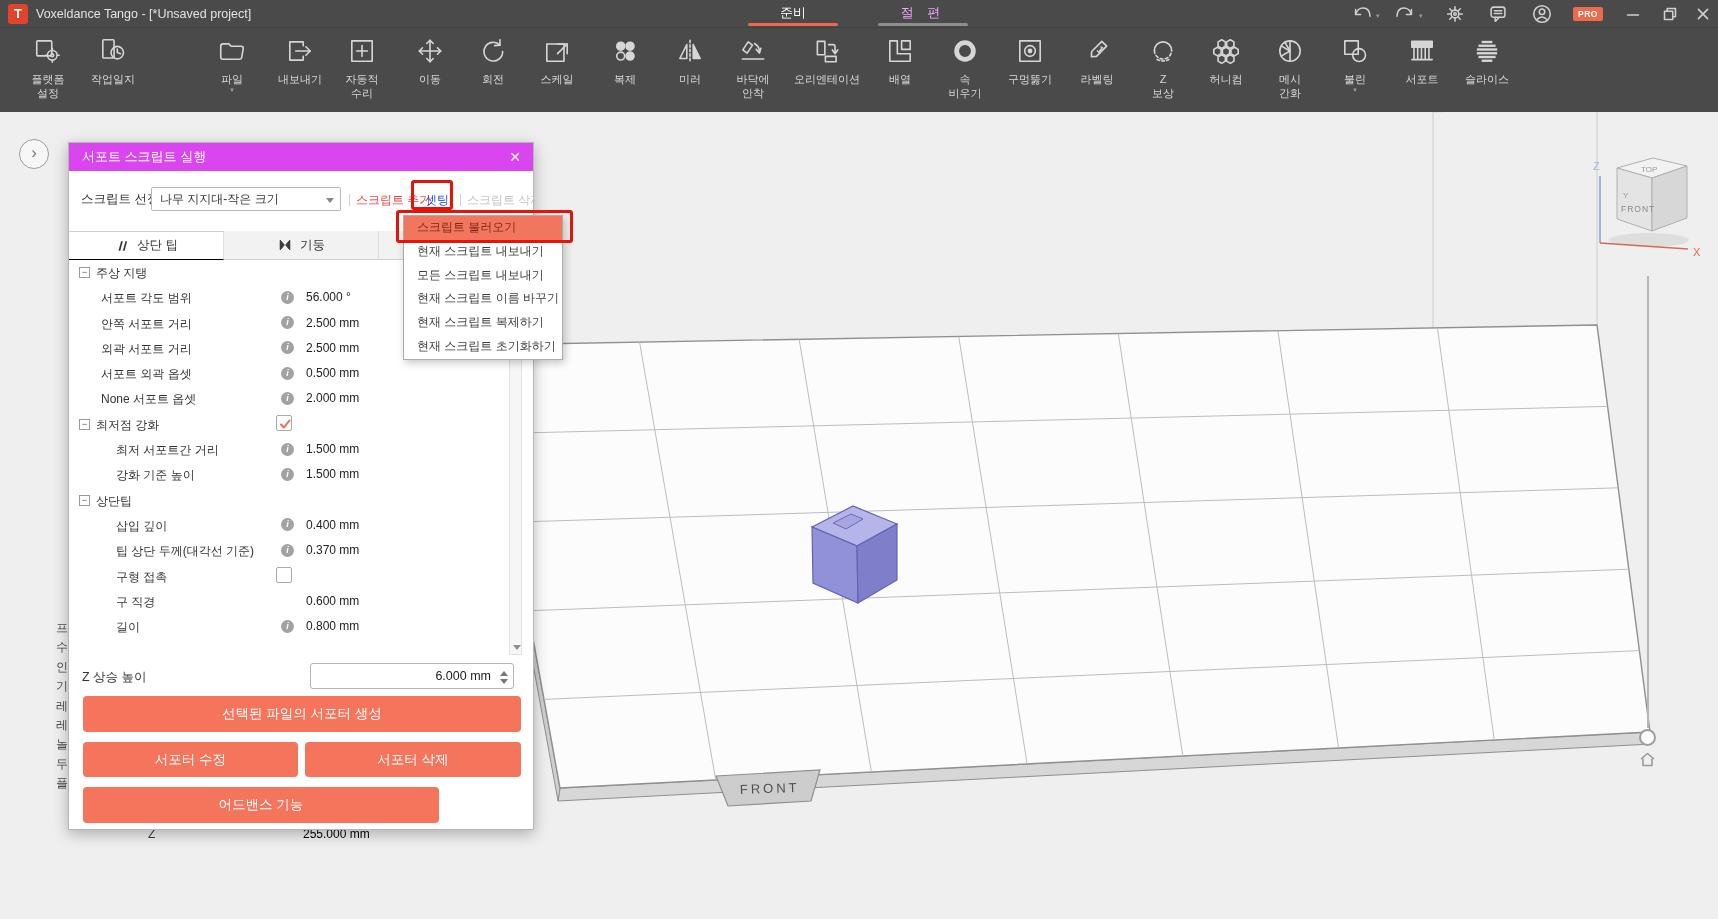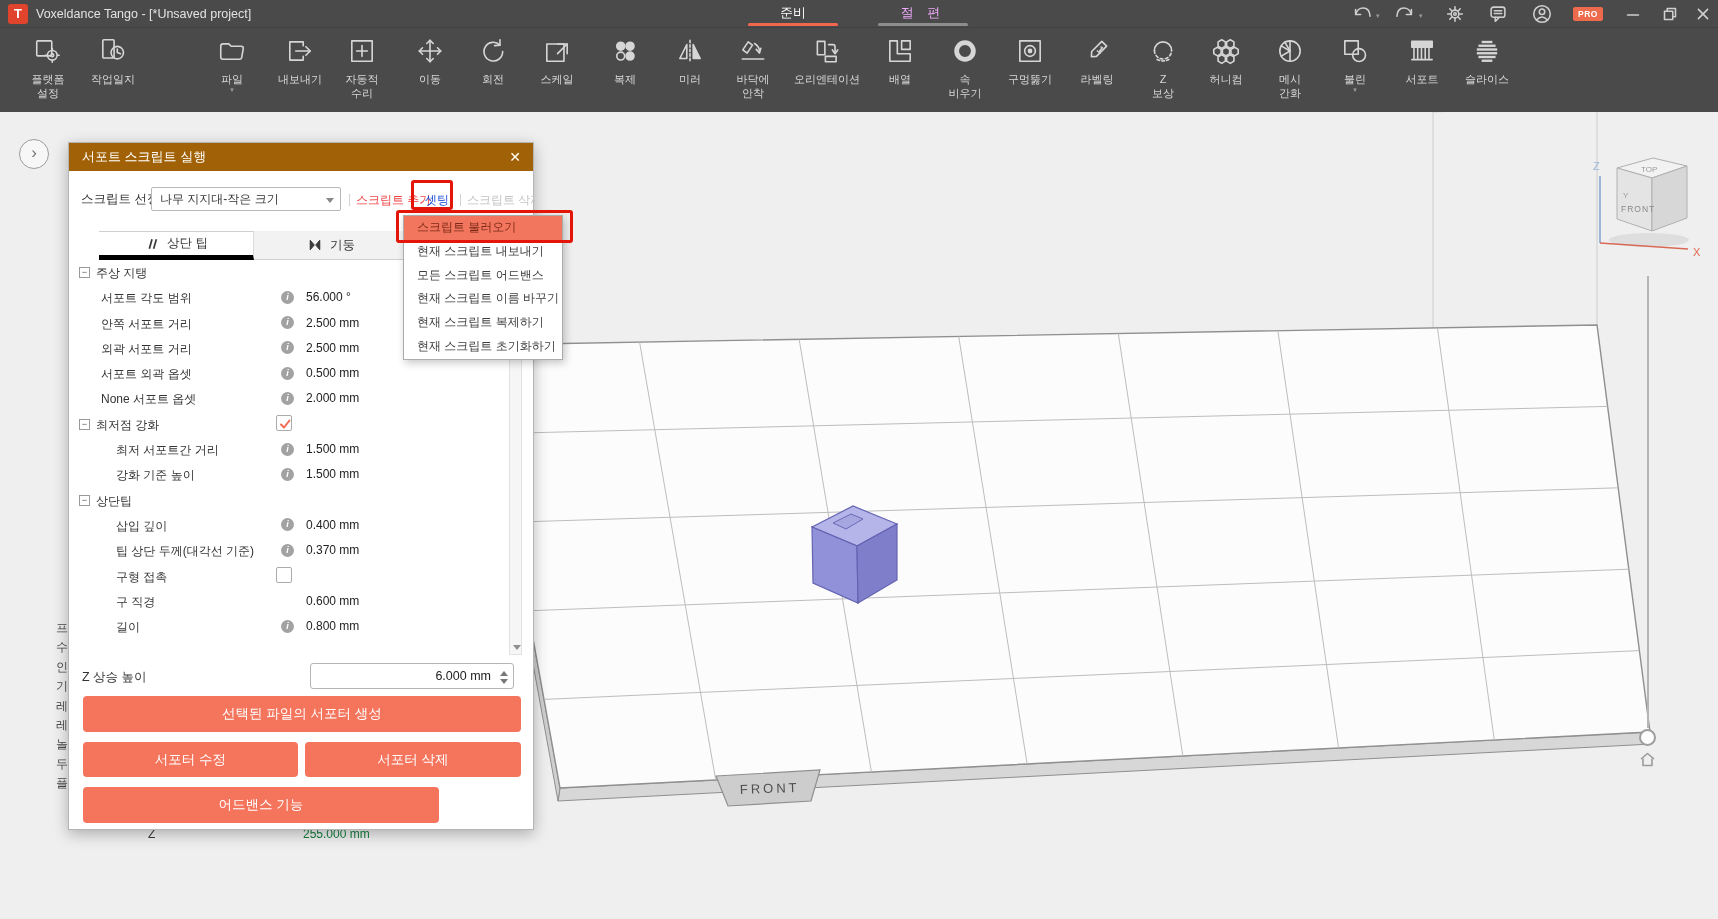--- a/index.html
+++ b/index.html
@@ -28,45 +28,45 @@
   .tb-item svg { width:30px; height:30px; stroke:#d6d6d6; fill:none; stroke-width:1.5; stroke-linecap:round; stroke-linejoin:round; }
   .tb-label { margin-top:3px; font-size:11px; line-height:1.25; color:#d8d8d8; }
   .tb-caret { font-size:7px; color:#9a9a9a; line-height:5px; }
 
   
   #viewport-svg { position:absolute; left:0; top:0; z-index:1; pointer-events:none; }
   #expander-btn { position:absolute; left:19px; top:139px; width:30px; height:30px; border-radius:50%; background:#f7f7f7; border:1.5px solid #9c9c9c; color:#777; font-size:17px; text-align:center; line-height:26px; z-index:5; }
   #left-strip { position:absolute; left:56px; top:620px; width:12px; z-index:2; overflow:hidden; }
   .strip-char { font-size:12px; color:#4a4a4a; height:19.4px; }
   #hidden-row-z { position:absolute; left:148px; top:827px; font-size:12px; color:#3b3b3b; z-index:2; }
-  #hidden-row-val { position:absolute; left:303px; top:827px; font-size:12px; color:#15803d; z-index:2; }
+  #hidden-row-val { position:absolute; left:303px; top:827px; font-size:12px; color:#000000; z-index:2; }
 
   
   #nav-cube-svg { position:absolute; left:1585px; top:146px; z-index:4; }
   #zoom-slider { position:absolute; left:1647px; top:276px; width:2px; height:452px; background:#b6b6b6; z-index:4; }
   #slider-handle { position:absolute; left:1639px; top:729px; width:17px; height:17px; border-radius:50%; border:2px solid #9e9e9e; background:#fdfdfd; z-index:4; }
   #home-btn { position:absolute; left:1639px; top:751px; z-index:4; }
   #home-btn svg { stroke:#9b9b9b; fill:none; stroke-width:1.6; stroke-linejoin:round; }
 
   
   #dialog { position:absolute; left:68px; top:142px; width:466px; height:688px; background:#ffffff; border:1px solid #b5b5b5; box-shadow:0 4px 14px rgba(0,0,0,.28); z-index:20; }
-  #dlg-header { position:absolute; left:0; top:0; width:100%; height:28px; background:#a16207; color:#fff; font-size:13px; line-height:28px; padding-left:13px; }
+  #dlg-header { position:absolute; left:0; top:0; width:100%; height:28px; background:#d946ef; color:#fff; font-size:13px; line-height:28px; padding-left:13px; }
   #dlg-close { position:absolute; right:9px; top:5px; width:18px; height:18px; color:#fff; font-size:14px; text-align:center; line-height:18px; cursor:default; }
   #script-row { position:absolute; left:0; top:39px; width:466px; height:36px; overflow:hidden; }
   #script-select-label { position:absolute; left:12px; top:9px; font-size:12.5px; color:#333; }
   #script-select { position:absolute; left:82px; top:5px; width:190px; height:24px; border:1px solid #b9b9b9; border-radius:2px; background:#fff; font-size:12px; color:#333; line-height:22px; padding-left:8px; }
   #script-select .sel-caret { position:absolute; right:6px; top:10px; width:0; height:0; border-left:4px solid transparent; border-right:4px solid transparent; border-top:5px solid #888; }
   .link-sep { position:absolute; top:10px; font-size:12px; color:#d0d0d0; }
   .dlg-link { position:absolute; top:10px; font-size:12px; white-space:nowrap; }
   #link-add { left:287px; color:#ef4444; }
   #link-settings { left:356px; color:#1d4ed8; }
   #link-delete { left:398px; color:#c3c3c3; }
   #dlg-tabs { position:absolute; left:0; top:88px; width:466px; height:29px; display:flex; }
   .dlg-tab { width:155px; height:29px; display:flex; align-items:center; justify-content:center; gap:7px; font-size:12.5px; color:#333; background:#f2f2f2; border-bottom:1px solid #cfcfcf; border-right:1px solid #dcdcdc; }
-  .dlg-tab.active { background:#fff; border-bottom:5px solid #000000; border-top:1px solid #cfcfcf;margin-left:30px; }
+  .dlg-tab.active { background:#fff; border-bottom:1px solid #000000; border-top:1px solid #cfcfcf; }
   .dlg-tab.filler { flex:1; border-right:none; }
   .dlg-tab svg { stroke:#3a3a3a; fill:#3a3a3a; }
 
   #param-list { position:absolute; left:0; top:117px; width:466px; height:399px; overflow:hidden; }
   .p-row { position:relative; height:25.3px; }
   .p-label { position:absolute; top:5px; font-size:12px; color:#333; white-space:nowrap; }
   .tree-box { position:absolute; left:10px; top:7px; width:11px; height:11px; border:1px solid #9a9a9a; font-size:9px; line-height:9px; text-align:center; color:#555; background:#fff; }
   .info-ic { position:absolute; left:212px; top:5.5px; width:13px; height:13px; border-radius:50%; background:#a2a2a2; color:#fff; font-size:9px; font-weight:bold; text-align:center; line-height:13px; font-style:italic; }
   .p-value { position:absolute; left:237px; top:5px; font-size:12px; color:#222; }
   .p-check { position:absolute; left:207px; top:3.5px; width:16px; height:16px; border:1px solid #ababab; border-radius:2px; background:#fff; }
@@ -630,21 +630,21 @@
 
     <div class="dlg-btn" id="btn-edit">서포터 수정</div>
     <div class="dlg-btn" id="btn-generate">선택된 파일의 서포터 생성</div>
     <div class="dlg-btn" id="btn-delete">서포터 삭제</div>
     <div class="dlg-btn" id="btn-advanced">어드밴스 기능</div>
   </div>
 
   <div id="settings-menu">
       <div class="menu-item hl">스크립트 불러오기</div>
       <div class="menu-item">현재 스크립트 내보내기</div>
-      <div class="menu-item">모든 스크립트 어드밴스</div>
+      <div class="menu-item">모든 스크립트 내보내기</div>
       <div class="menu-item">현재 스크립트 이름 바꾸기</div>
       <div class="menu-item">현재 스크립트 복제하기</div>
       <div class="menu-item">현재 스크립트 초기화하기</div>
     </div>
 
   <div class="anno" id="anno-settings"></div>
   <div class="anno" id="anno-menu-item"></div>
 </div>
 
 </body></html>

